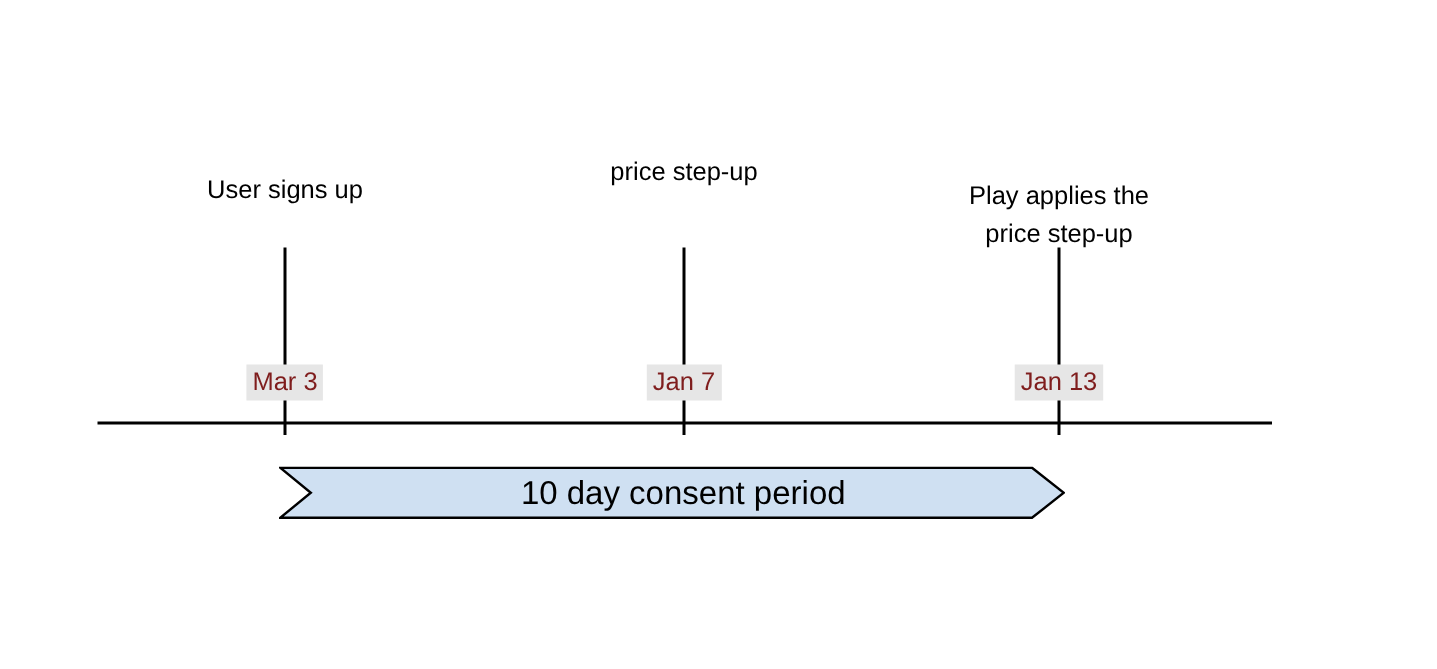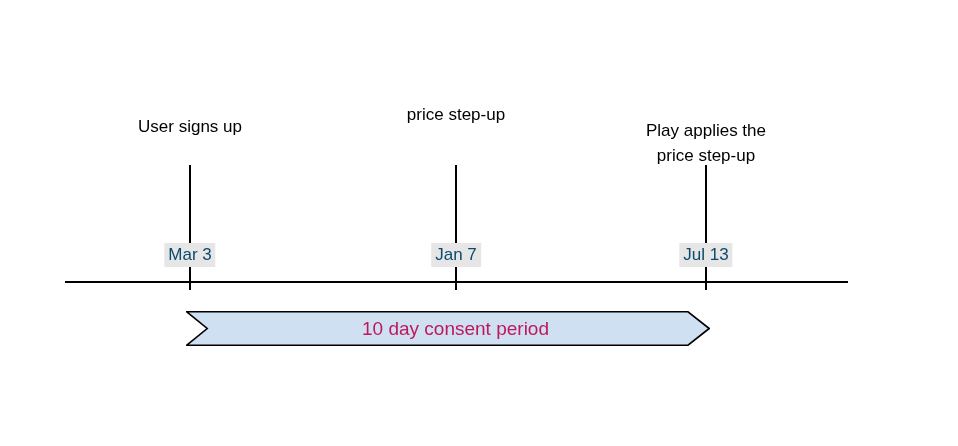--- a/index.html
+++ b/index.html
@@ -48,38 +48,38 @@
     transform: translateX(-50%);
   }
   .ms-date {
     position: absolute;
     transform: translateX(-50%);
     white-space: nowrap;
     font-size: 17px;
     line-height: 22px;
     padding: 1px 4px;
     background: #e6e6e6;
-    color: #0c4a6e;
+    color: #7f1d1d;
   }
   
   .banner {
     position: absolute;
     display: flex;
     align-items: center;
     justify-content: center;
   }
   .banner svg {
     position: absolute;
     left: 0;
     top: 0;
   }
   .banner-text {
     position: relative;
-    font-size: 19px;
-    color: #be185d;
+    font-size: 22px;
+    color: #000000;
     white-space: nowrap;
     z-index: 2;
     margin-left: 15px;
   }
 </style>
 </head>
 <body>
 
 <div id="canvas">
 
@@ -99,21 +99,21 @@
         </div>
         <div class="ms-stem" style="left: 456px; top: 165px; height: 125px; background: rgb(0, 0, 0);"></div>
         <div class="ms-date" style="left: 456px; top: 243px; background: rgb(230, 230, 230);">Jan 7</div>
       </div>
       <div class="milestone">
         <div class="ms-label" style="left: 706px; top: 118px;">
           <div>Play applies the</div>
           <div>price step-up</div>
         </div>
         <div class="ms-stem" style="left: 706px; top: 165px; height: 125px; background: rgb(0, 0, 0);"></div>
-        <div class="ms-date" style="left: 706px; top: 243px; background: rgb(230, 230, 230);">Jul 13</div>
+        <div class="ms-date" style="left: 706px; top: 243px; background: rgb(230, 230, 230);">Jan 13</div>
       </div>
     </div>
 
   <div class="banner" id="banner" style="left: 186px; top: 311px; width: 524px; height: 35px;">
     <svg id="banner-shape" width="524" height="35" viewBox="0 0 524 35">
         <polygon points="0.8,0.8 502,0.8 523.2,17.5 502,34.2 0.8,34.2 21.2,17.5" fill="#cfe0f2" stroke="#000000" stroke-width="1.6" stroke-linejoin="miter"></polygon>
       </svg>
     <span class="banner-text">10 day consent period</span>
   </div>
 

